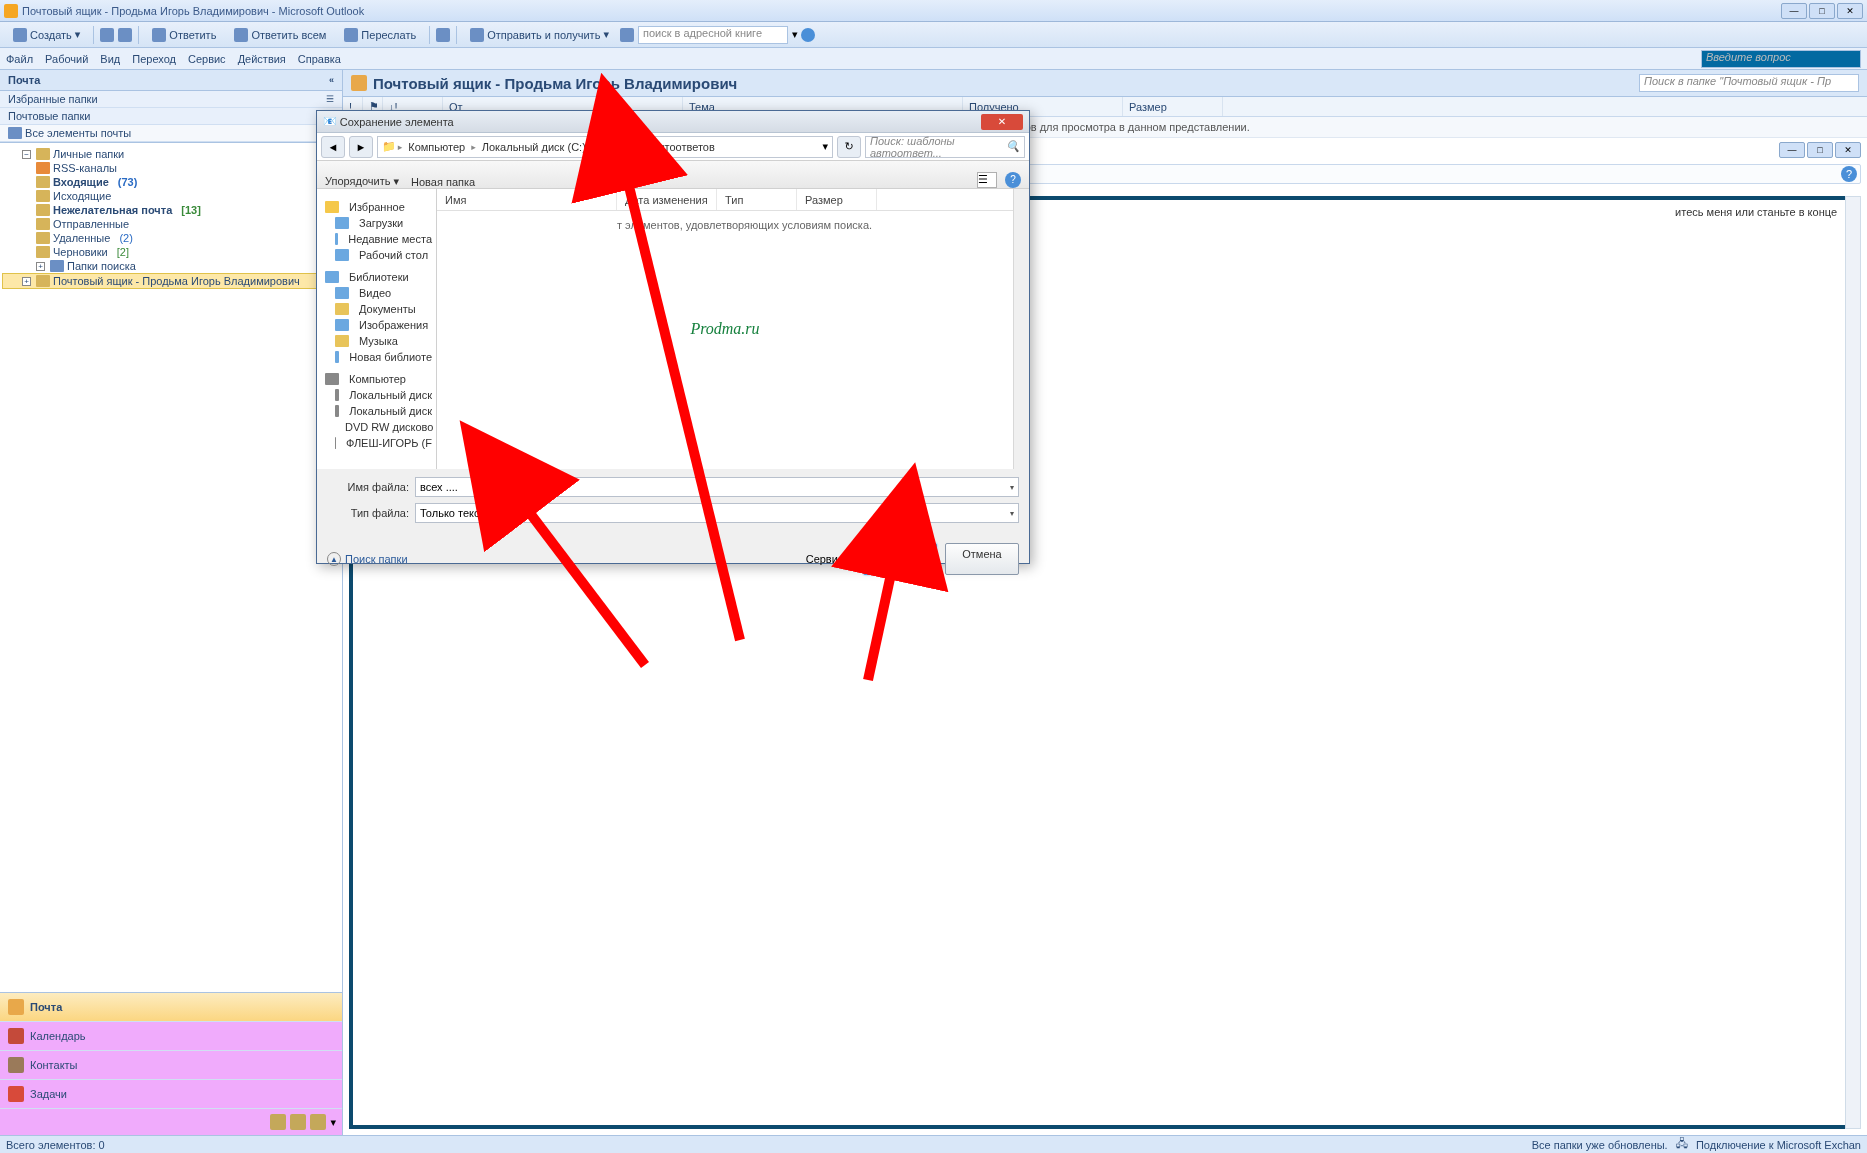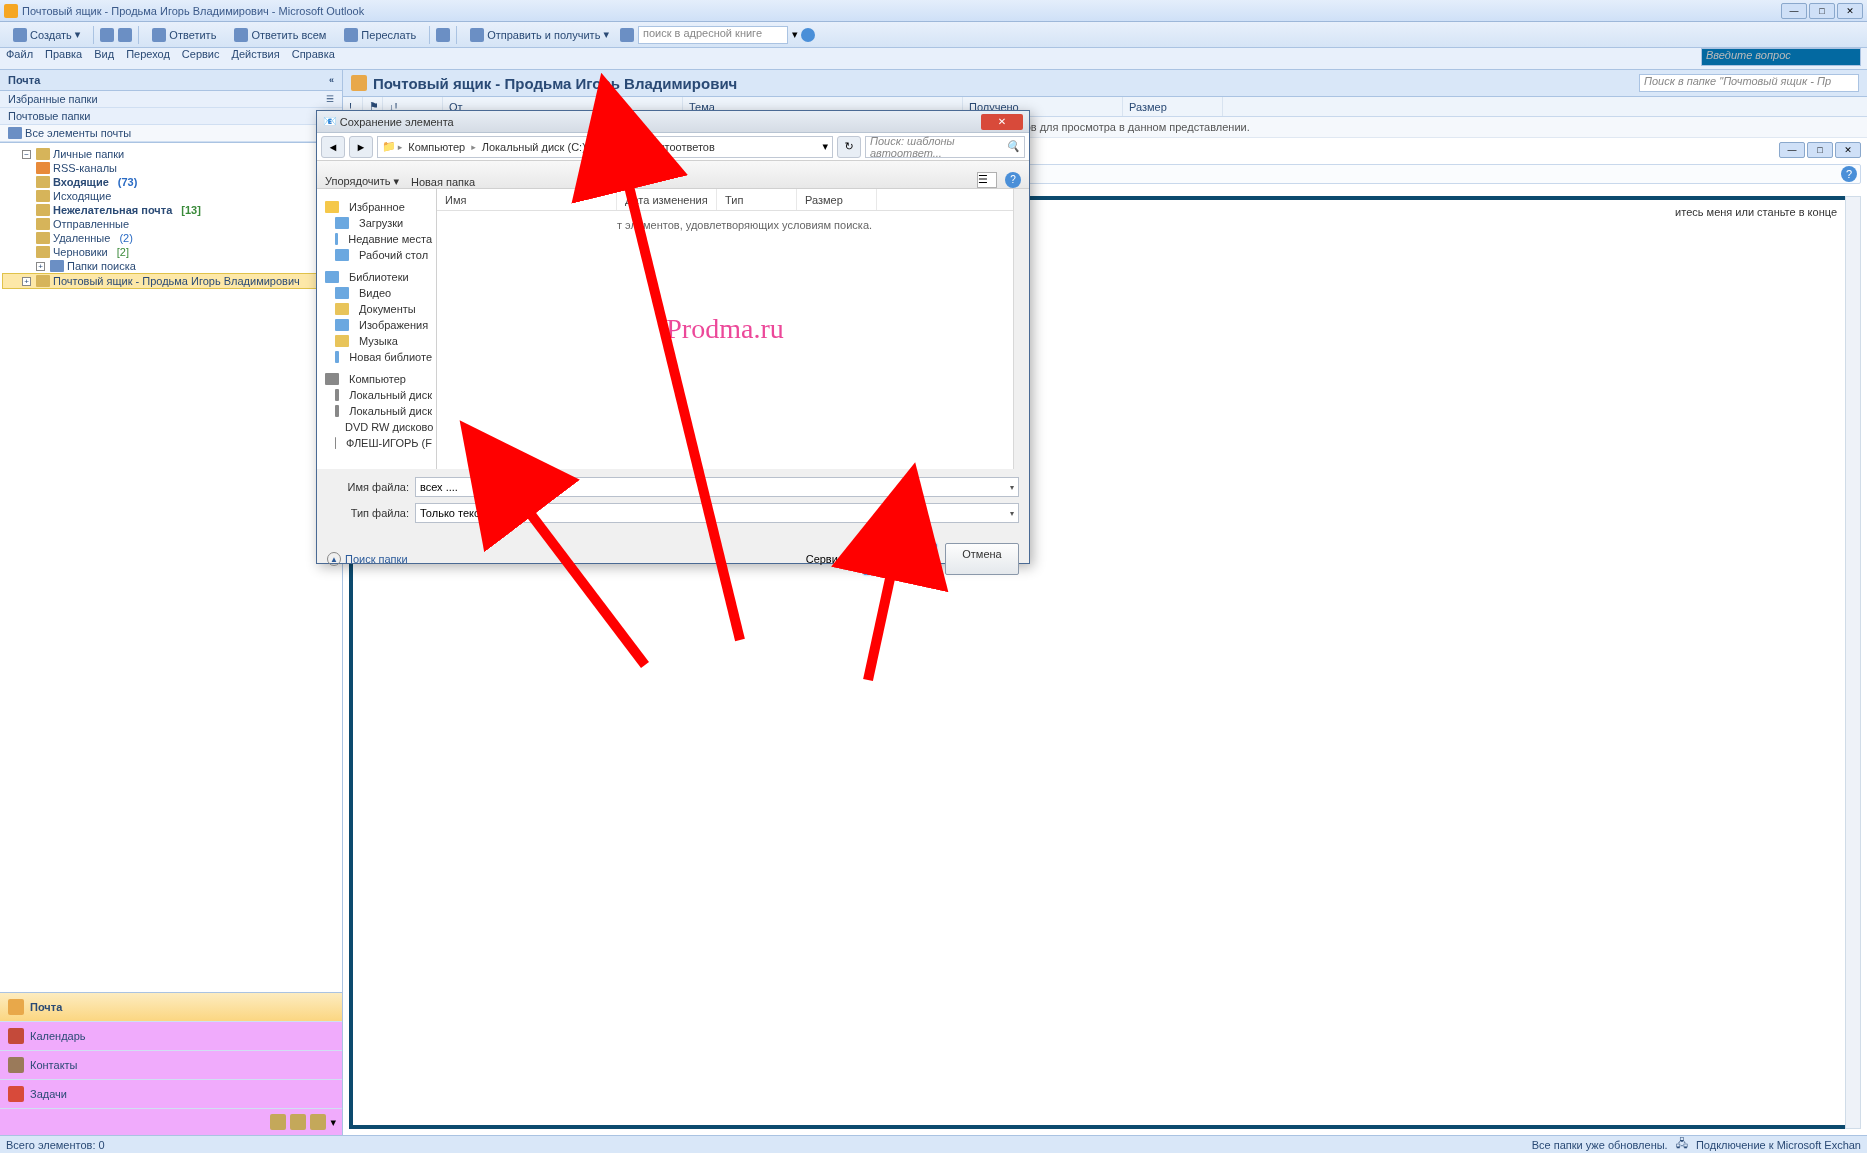--- a/index.html
+++ b/index.html
@@ -9,21 +9,21 @@
 .titlebar .icon{width:14px;height:14px;background:#f5a623;border-radius:2px;margin-right:4px}
 .titlebar .title{color:#3b5a8a}
 .titlebar .wnd-btns{margin-left:auto;display:flex;gap:2px}
 .wnd-btn{width:26px;height:16px;background:#cfe0f7;border:1px solid #8aa8cc;border-radius:2px;display:flex;align-items:center;justify-content:center;font-size:9px}
 
 .toolbar{height:26px;background:linear-gradient(#e8f0fb,#d5e4f6);border-bottom:1px solid #aac3e2;display:flex;align-items:center;padding:0 6px;gap:4px}
 .tb-btn{padding:2px 6px;border:1px solid transparent;border-radius:2px;display:flex;align-items:center;gap:3px;color:#2a4a75}
 .tb-sep{width:1px;height:18px;background:#aac3e2;margin:0 2px}
 .tb-ico{width:14px;height:14px;background:#6b8fc4;border-radius:2px}
 .search-box{width:150px;height:18px;border:1px solid #aac3e2;background:#fff;padding:0 4px;color:#888}
-.menubar{height:22px;background:#e8f0fb;border-bottom:1px solid #aac3e2;display:flex;padding:0 6px;gap:12px}
+.menubar{height:22px;background:#e8f0fb;border-bottom:1px solid #aac3e2;display:flex;align-items:center;padding:0 6px;gap:12px}
 .menubar span{color:#2a4a75}
 .question-box{margin-left:auto;width:160px;height:18px;border:1px solid #aac3e2;background:#0369a1;padding:0 4px;color:#bbb;font-style:italic}
 
 .main{display:flex;height:calc(100% - 22px - 26px - 22px - 18px)}
 .nav{width:343px;background:#f0abfc;border-right:1px solid #aac3e2;display:flex;flex-direction:column}
 .nav-hdr{padding:4px 8px;font-weight:bold;color:#2a4a75;background:#d9e7f8;border-bottom:1px solid #aac3e2;display:flex;align-items:center}
 .nav-hdr .chev{margin-left:auto;font-size:9px;color:#2a4a75}
 .nav-sub{padding:2px 8px;color:#2a4a75;background:#e8f0fb;border-bottom:1px solid #d0dff2;display:flex;align-items:center}
 .nav-sub .chev{margin-left:auto;font-size:9px}
 .tree{flex:1;background:#fff;border-top:1px solid #aac3e2;padding:4px 2px;overflow:auto}
@@ -80,21 +80,21 @@
 .dt-item{padding:2px 4px 2px 18px;display:flex;align-items:center;gap:10px;color:#333;white-space:nowrap}
 .dt-item.grp{padding-left:8px;margin-top:6px}
 .dt-ico{width:14px;height:12px;background:#e8c45a;display:inline-block;border-radius:1px}
 .dt-ico.star{background:#f5c84a}
 .dt-ico.blue{background:#6ba8e0}
 .dt-ico.drv{background:#888}
 .dlg-list{flex:1;background:#fff;position:relative}
 .dlg-list-hdr{height:22px;border-bottom:1px solid #e0e0e0;display:flex;align-items:center}
 .dlg-col{padding:0 8px;color:#444;border-right:1px solid #e8e8e8;height:100%;display:flex;align-items:center}
 .dlg-empty{padding:8px;color:#666;font-size:11px}
-.watermark{position:absolute;left:50%;top:50%;transform:translate(-50%,-50%);font-family:"Times New Roman",serif;font-size:28px;color:#ec4899}
+.watermark{position:absolute;left:50%;top:50%;transform:translate(-50%,-50%);font-family:"Times New Roman",serif;font-size:16px;font-style:italic;color:#15803d}
 .dlg-scroll{width:16px;background:#f0f0f0;border-left:1px solid #d8d8d8}
 .dlg-fields{padding:8px 10px;background:#f0f0f0}
 .fld-row{display:flex;align-items:center;margin-bottom:6px;gap:6px}
 .fld-lbl{width:82px;text-align:right;color:#333}
 .fld-inp{flex:1;height:20px;border:1px solid #b8c0cc;background:#fff;padding:0 4px;display:flex;align-items:center}
 .fld-inp .dd{margin-left:auto;color:#555;font-size:8px}
 .dlg-foot{display:flex;align-items:center;padding:6px 10px 10px;gap:8px}
 .hide-link{display:flex;align-items:center;gap:4px;color:#2a5a9a}
 .arrow-circ{width:14px;height:14px;border:1px solid #888;border-radius:7px;display:flex;align-items:center;justify-content:center;font-size:8px}
 .dlg-foot .sp{flex:1}
@@ -147,21 +147,21 @@
       <span>▾</span>
     </div>
   <span class="tb-ico"></span>
   <div class="search-box">поиск в адресной книге</div>
   <span>▾</span>
   <span class="tb-ico" style="background:#4a8fd8;border-radius:7px"></span>
 </div>
 
 <div class="menubar">
   <span>Файл</span>
-  <span>Правка</span>
+  <span>Рабочий</span>
   <span>Вид</span>
   <span>Переход</span>
   <span>Сервис</span>
   <span>Действия</span>
   <span>Справка</span>
   <div class="question-box">Введите вопрос</div>
 </div>
 
 <div class="main">
 

